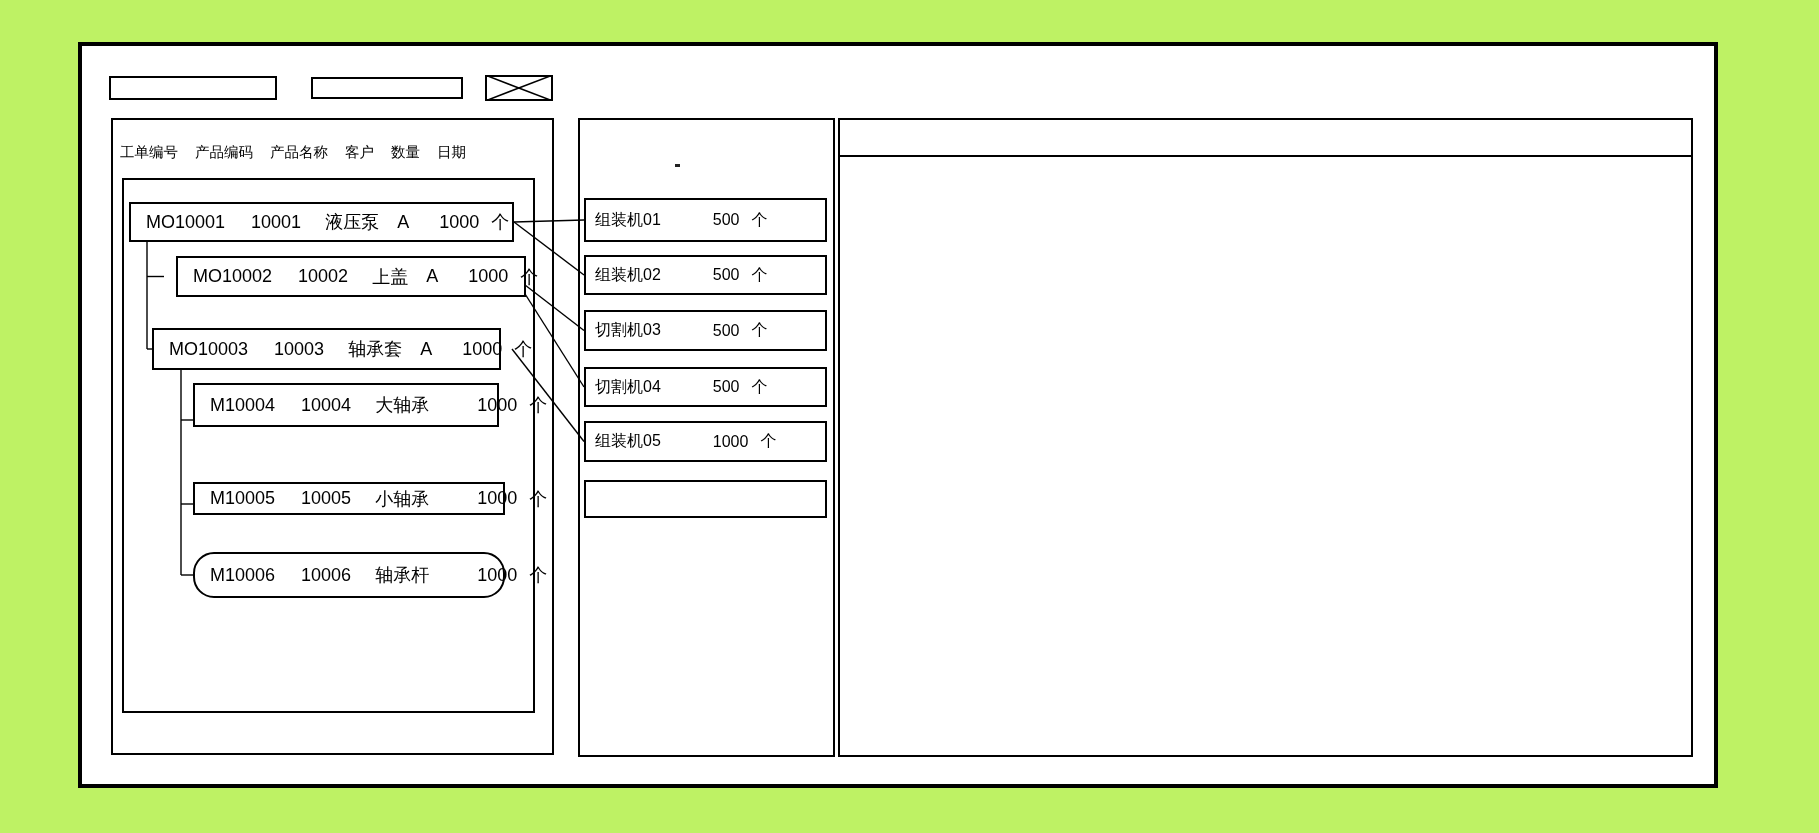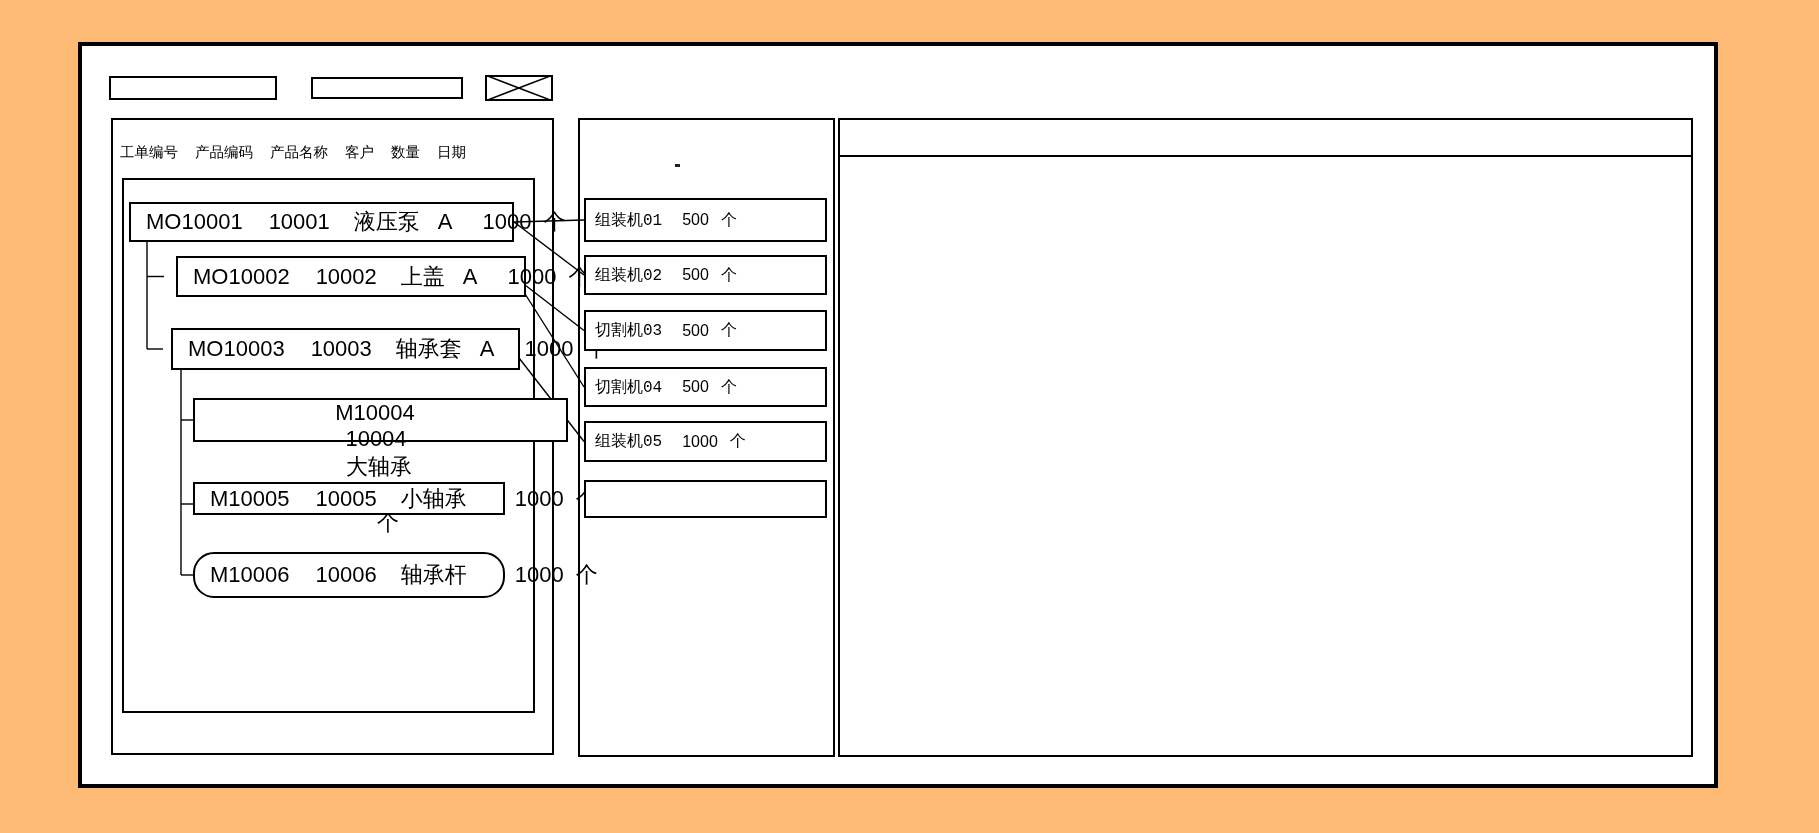--- a/index.html
+++ b/index.html
@@ -1,47 +1,47 @@
 <!DOCTYPE html>
 <html><head>
 <meta charset="utf-8">
 <style>
   html,body{margin:0;padding:0;background:#fff;}
-  #canvas{position:relative;width:1819px;height:833px;background:#fdba74;color:#000;
+  #canvas{position:relative;width:1819px;height:833px;background:#bef264;color:#000;
           font-family:"Liberation Sans",sans-serif;overflow:hidden;}
   .abs{position:absolute;box-sizing:border-box;}
   .window{left:78px;top:42px;width:1640px;height:746px;border:4px solid #000;background:#fff;}
   .thin{border:2px solid #000;background:#fff;}
   
   .tb-field1{left:109px;top:76px;width:168px;height:24px;}
   .tb-field2{left:311px;top:77px;width:152px;height:22px;}
   .tb-xbox{left:485px;top:75px;width:68px;height:26px;}
   .tb-xbox svg{position:absolute;left:-2px;top:-2px;width:68px;height:26px;}
   
   .left-panel{left:111px;top:118px;width:443px;height:637px;}
   .col-headers{left:120px;top:143px;width:400px;display:flex;gap:17px;font-size:14.5px;white-space:nowrap;}
   .tree-container{left:122px;top:178px;width:413px;height:535px;}
   .trow{display:flex;align-items:center;border:2px solid #000;background:#fff;
-        font-size:22px;padding-left:15px;white-space:nowrap;z-index:3;}
+        font-size:18px;padding-left:15px;white-space:nowrap;z-index:3;}
   .trow .ono{margin-right:26px;}
   .trow .code{margin-right:24px;}
   .trow .pname{margin-right:18px;}
   .trow .cust{margin-right:30px;}
   .trow .qty{margin-right:12px;}
   .r0{left:129px;top:202px;width:385px;height:40px;}
   .r1{left:176px;top:256px;width:350px;height:41px;}
-  .r2{left:171px;top:328px;width:349px;height:42px;text-align:right;}
-  .r3{left:193px;top:398px;width:375px;height:44px;flex-direction:column;}
+  .r2{left:152px;top:328px;width:349px;height:42px;text-align:right;}
+  .r3{left:193px;top:383px;width:306px;height:44px;}
   .r4{left:193px;top:482px;width:312px;height:33px;}
   .r5{left:193px;top:552px;width:312px;height:46px;border-radius:21px;}
   
   .mid-panel{left:578px;top:118px;width:257px;height:639px;}
   .mbox{left:584px;width:243px;border:2px solid #000;background:#fff;display:flex;
         align-items:center;font-size:16px;padding-left:9px;white-space:nowrap;z-index:3;}
-  .mbox .mname{margin-right:20px;font-family:Liberation Mono, monospace;}
+  .mbox .mname{margin-right:52px;}
   .mbox .mqty{margin-right:12px;text-align:center;}
   .m0{top:198px;height:44px;}
   .m1{top:255px;height:40px;}
   .m2{top:310px;height:41px;}
   .m3{top:367px;height:40px;}
   .m4{top:421px;height:41px;}
   .m5{top:480px;height:38px;}
   .stray-dot{left:675px;top:164px;width:5px;height:3px;background:#222;}
   
   .right-panel{left:838px;top:118px;width:855px;height:639px;}

